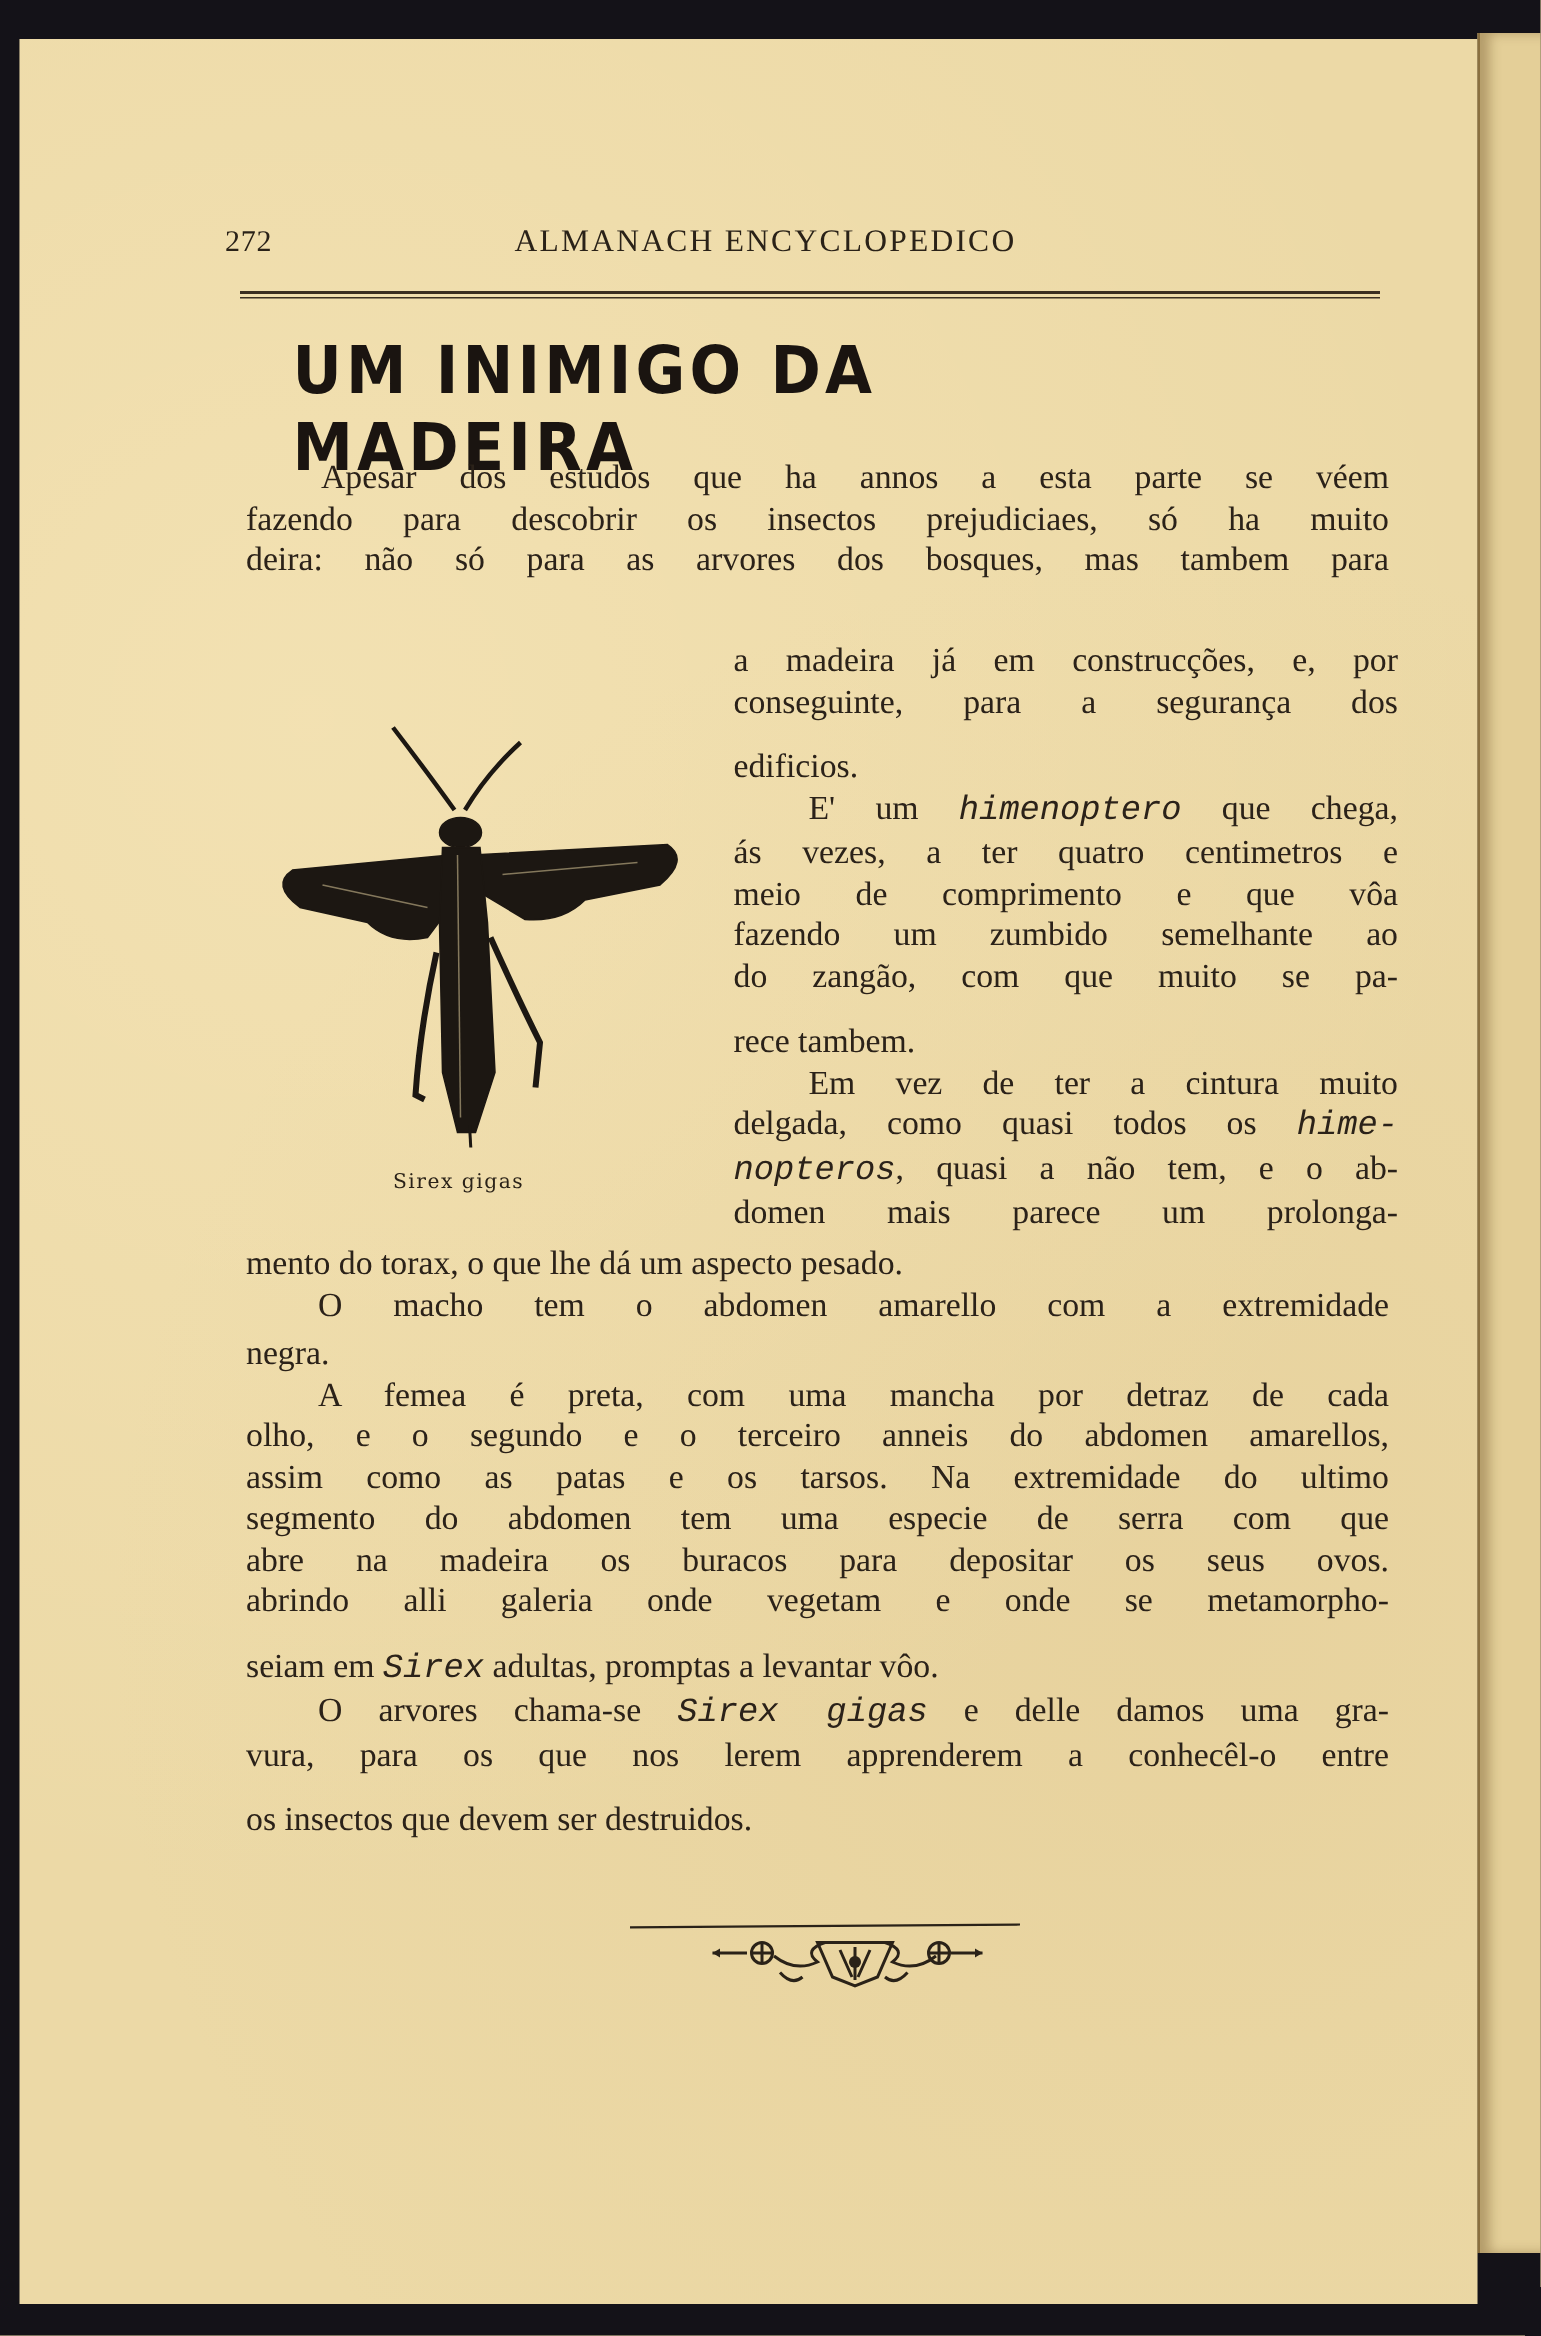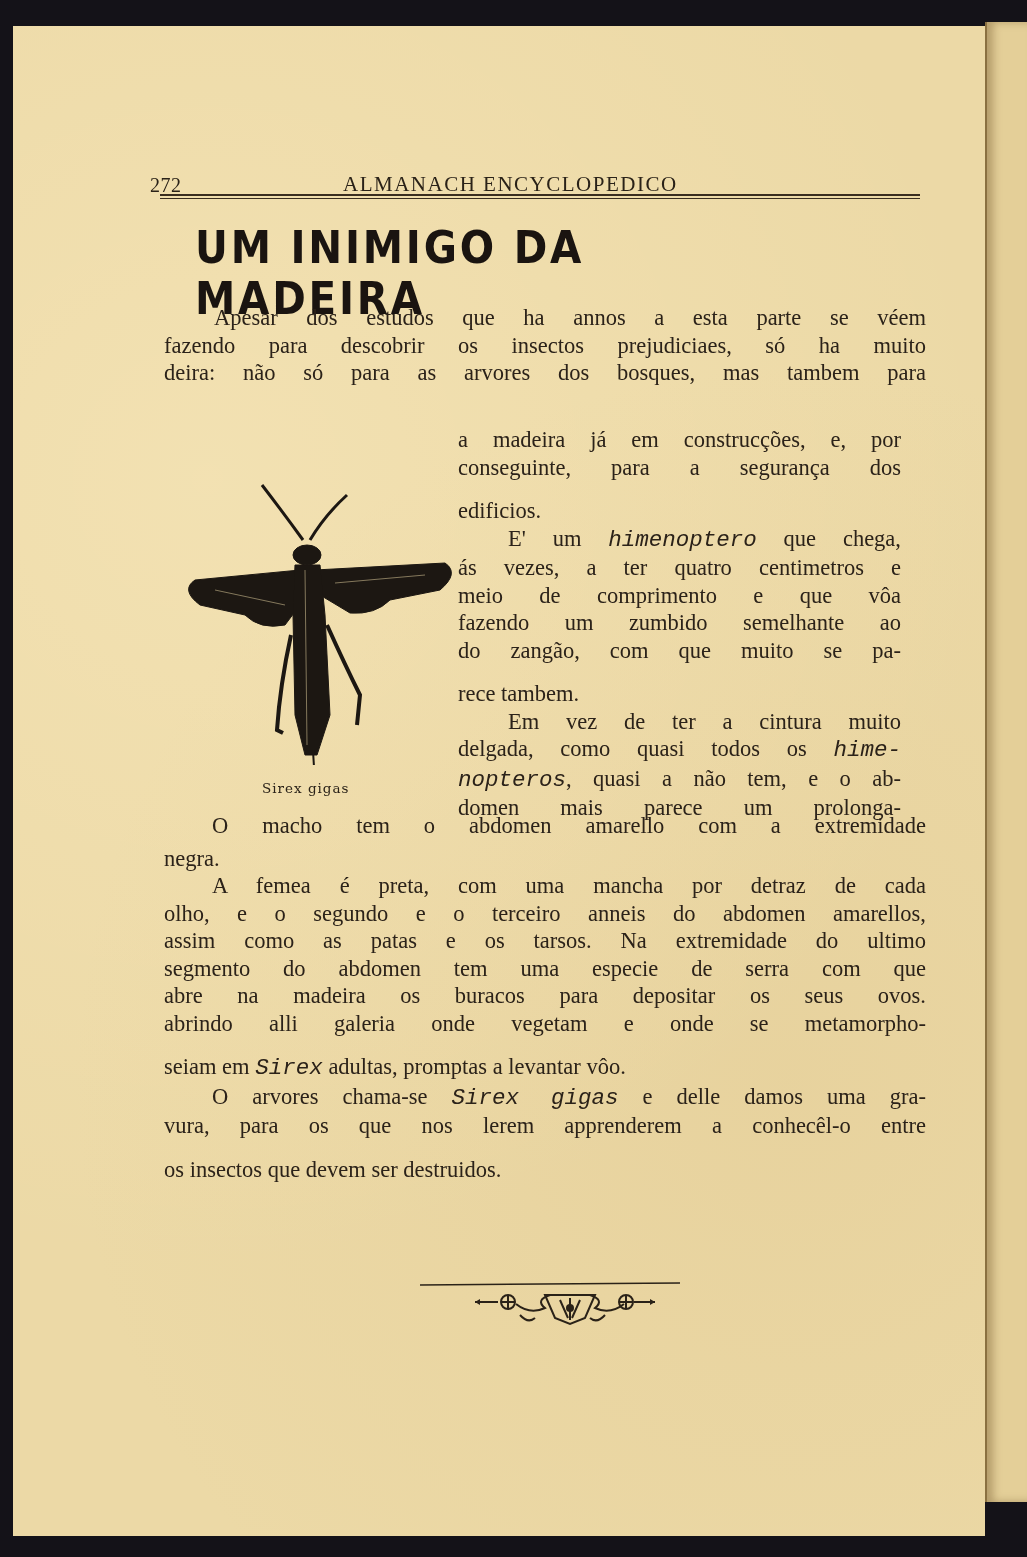--- a/index.html
+++ b/index.html
@@ -22,21 +22,21 @@
     }
     .next-page {
       position: absolute;
       left: 985px; top: 22px;
       width: 42px; height: 1480px;
       background: #e4cf98;
       border-left: 2px solid #8a7040;
       box-shadow: inset 6px 0 8px rgba(90,60,20,0.35);
     }
     .header {
-      position: absolute; top: 150px; left: 150px; width: 780px; height: 30px; margin-top: 24px;
+      position: absolute; top: 150px; left: 150px; width: 780px; height: 30px;
     }
     .page-number {
       position: absolute; left: 0; top: 0;
       font-size: 20px; letter-spacing: 0.5px;
     }
     .running-title {
       position: absolute; left: 193px; top: -2px;
       font-size: 21px; letter-spacing: 1.5px;
     }
     .header-rule {
@@ -60,21 +60,21 @@
       font-size: 22.5px;
       line-height: 27.5px;
       text-align: justify;
       color: #2b2219;
     }
     .line { display: block; white-space: nowrap; text-align-last: justify; }
     .line.last { text-align-last: left; margin-top: 16px; }
     .indent { padding-left: 50px; }
     .indent-sm { padding-left: 48px; }
     .full { left: 164px; width: 762px; }
-    .narrow { left: 458px; width: 443px; }
+    .narrow { left: 489px; width: 443px; }
     em { font-style: italic; font-family: Liberation Mono, monospace; }
     .figure {
       position: absolute; left: 165px; top: 465px; width: 295px; height: 345px;
     }
     .figure-caption {
       position: absolute; left: 97px; top: 315px;
       font-family: "DejaVu Serif", serif;
       font-size: 13.5px; letter-spacing: 1px;
     }
     .ornament {
@@ -142,20 +142,21 @@
     <g stroke="#ecd9a6" stroke-width="1" opacity="0.5" fill="none">
       <path d="M140 105 L142 280"></path>
       <path d="M50 125 L120 140"></path>
       <path d="M170 118 L260 110"></path>
     </g>
   </svg>
   <span class="figure-caption">Sirex gigas</span>
 </div>
 
 <div class="text full" style="top:812px;">
+  <span class="line last">mento do torax, o que lhe dá um aspecto pesado.</span>
 
   <span class="line indent-sm">O macho tem o abdomen amarello com a extremidade</span>
   <span class="line last" style="margin-top:5px;">negra.</span>
 
   <span class="line indent-sm">A femea é preta, com uma mancha por detraz de cada</span>
   <span class="line">olho, e o segundo e o terceiro anneis do abdomen amarellos,</span>
   <span class="line">assim como as patas e os tarsos. Na extremidade do ultimo</span>
   <span class="line">segmento do abdomen tem uma especie de serra com que</span>
   <span class="line">abre na madeira os buracos para depositar os seus ovos.</span>
   <span class="line">abrindo alli galeria onde vegetam e onde se metamorpho-</span>

